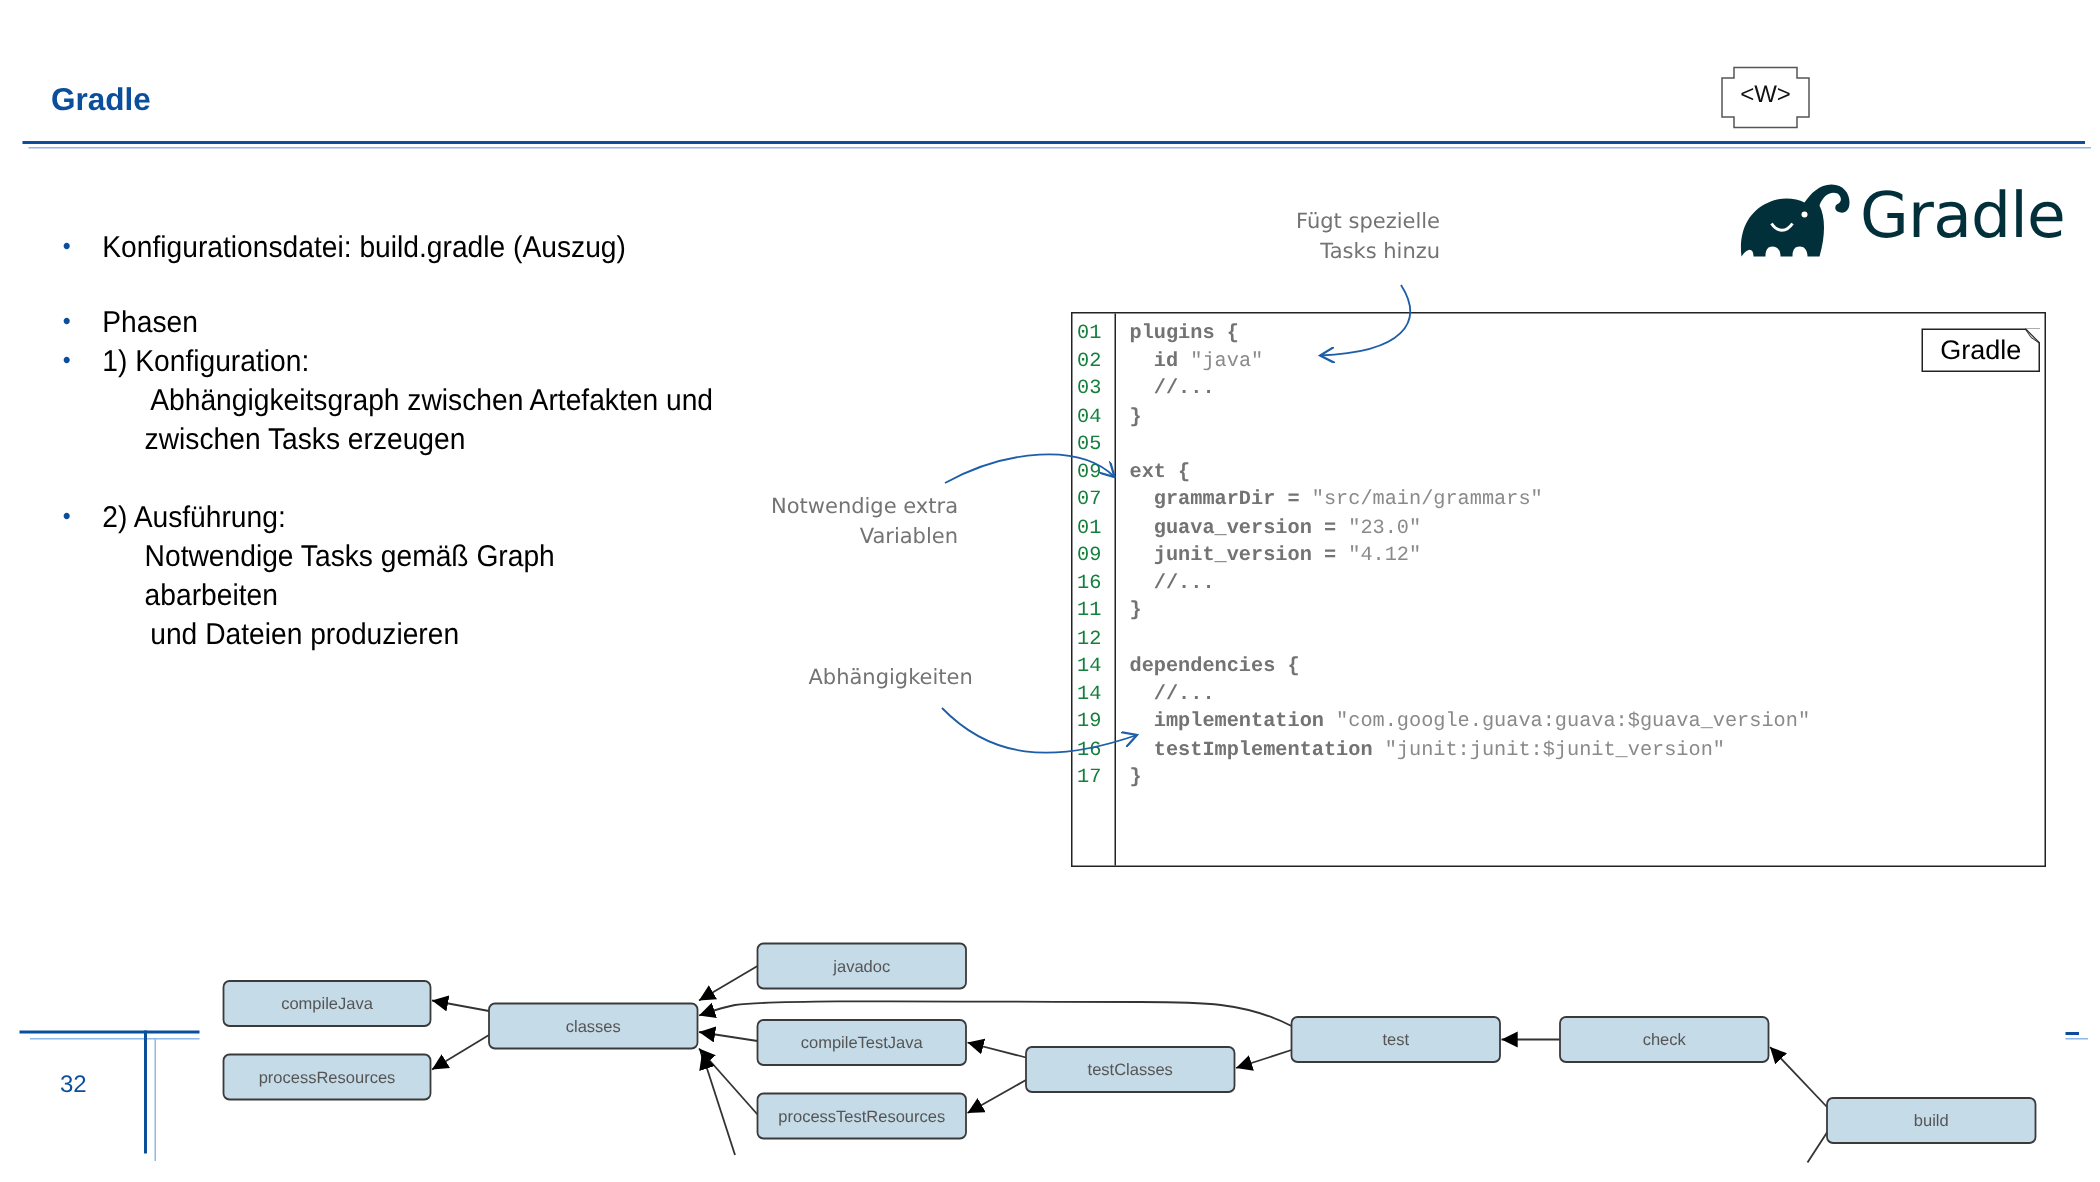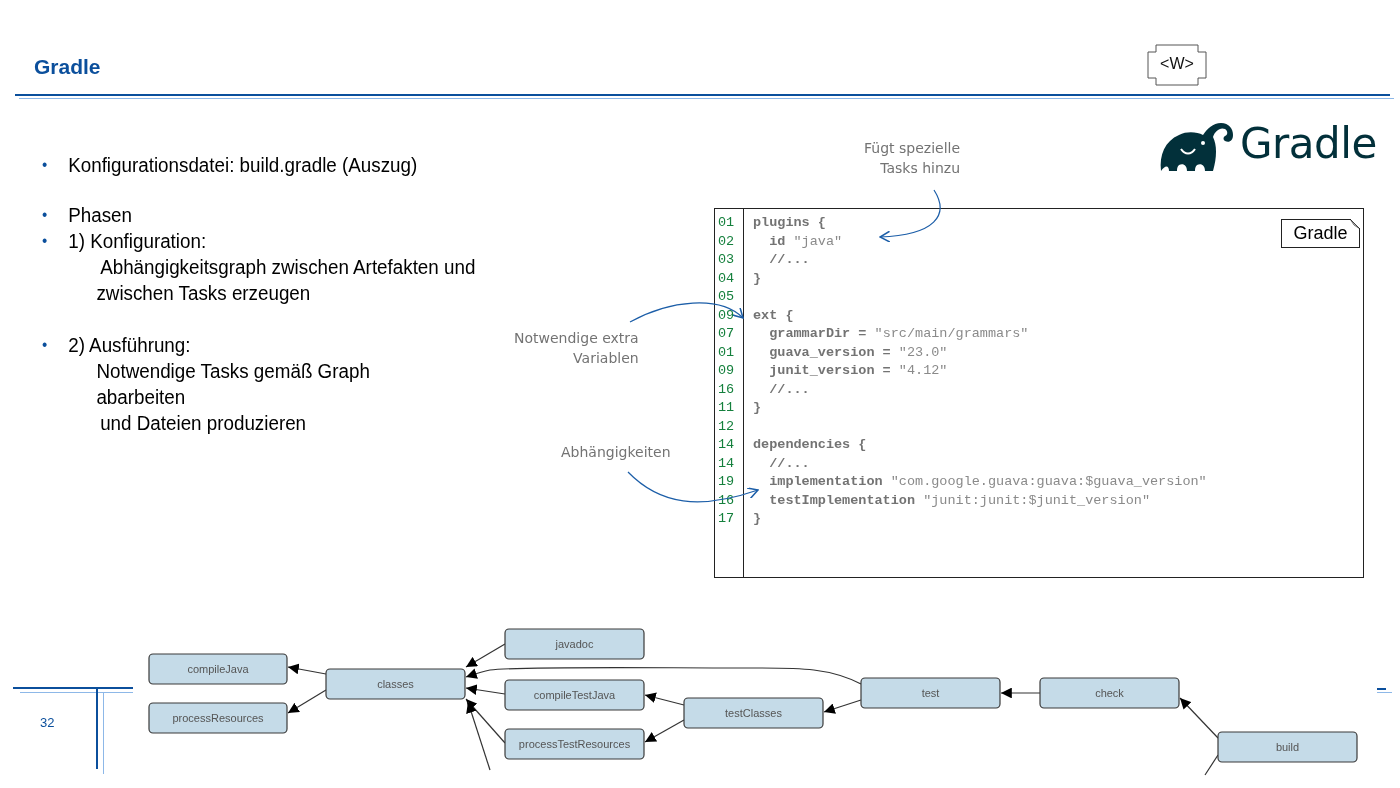--- a/index.html
+++ b/index.html
@@ -25,21 +25,21 @@
   .codebox { position: absolute; left: 714px; top: 208px; width: 648px; height: 368px; border: 1.5px solid #222; background: #fff; }
   .linenos { position: absolute; left: 0; top: 0; width: 29px; height: 100%; border-right: 1.5px solid #222; }
   .linenos div, .codelines div { height: 18.5px; line-height: 18.5px; font-family: "Liberation Mono", monospace; font-size: 13.5px; }
   .linenos { padding-top: 5px; box-sizing: border-box; }
   .linenos div { padding-left: 3px; color: #15803d; }
   .codelines { position: absolute; left: 38px; top: 5px; right: 4px; white-space: pre; }
   .kw { font-weight: bold; color: #737373; }
   .str { color: #8a8a8a; }
   .lang-tag { position: absolute; right: 3px; top: 10px; width: 77px; height: 27px; border: 1px solid #222; background: #fff; font-size: 18px; text-align: center; line-height: 27px; }
 
-  .footer-num { position: absolute; left: 40px; top: 715px; font-size: 13px; color: #0b4f9c; }
+  .footer-num { position: absolute; left: 40px; top: 715px; font-size: 16px; color: #0b4f9c; }
   .footer-line-h1 { position: absolute; left: 13px; top: 687px; width: 120px; height: 1.5px; background: #0b4f9c; }
   .footer-line-h2 { position: absolute; left: 20px; top: 692px; width: 113px; height: 1px; background: #8db8e8; }
   .footer-line-v1 { position: absolute; left: 96px; top: 687px; width: 1.5px; height: 82px; background: #0b4f9c; }
   .footer-line-v2 { position: absolute; left: 103px; top: 692px; width: 1px; height: 82px; background: #8db8e8; }
   .footer-right-1 { position: absolute; left: 1377px; top: 688px; width: 9px; height: 1.5px; background: #0b4f9c; }
   .footer-right-2 { position: absolute; left: 1377px; top: 692px; width: 15px; height: 1px; background: #8db8e8; }
 
   .graph { position: absolute; left: 0; top: 610px; width: 1400px; height: 178px; }
   .node rect { fill: #c5dbe8; stroke: #3a3a3a; stroke-width: 1.2; }
   .node text { font-family: "Liberation Sans", sans-serif; font-size: 11px; fill: #555; text-anchor: middle; dominant-baseline: middle; }
@@ -83,21 +83,21 @@
 </div>
 
 <div class="annotation" style="left:864px;top:138px;">
   <div>Fügt spezielle</div>
   <div>Tasks hinzu</div>
 </div>
 <div class="annotation" style="left:514px;top:328px;">
   <div>Notwendige extra</div>
   <div>Variablen</div>
 </div>
-<div class="annotation" style="left:561px;top:442px;">
+<div class="annotation" style="left:539px;top:442px;">
   <div>Abhängigkeiten</div>
 </div>
 
 <div class="codebox">
   <div class="linenos" id="linenos">
       <div>01</div>
       <div>02</div>
       <div>03</div>
       <div>04</div>
       <div>05</div>

